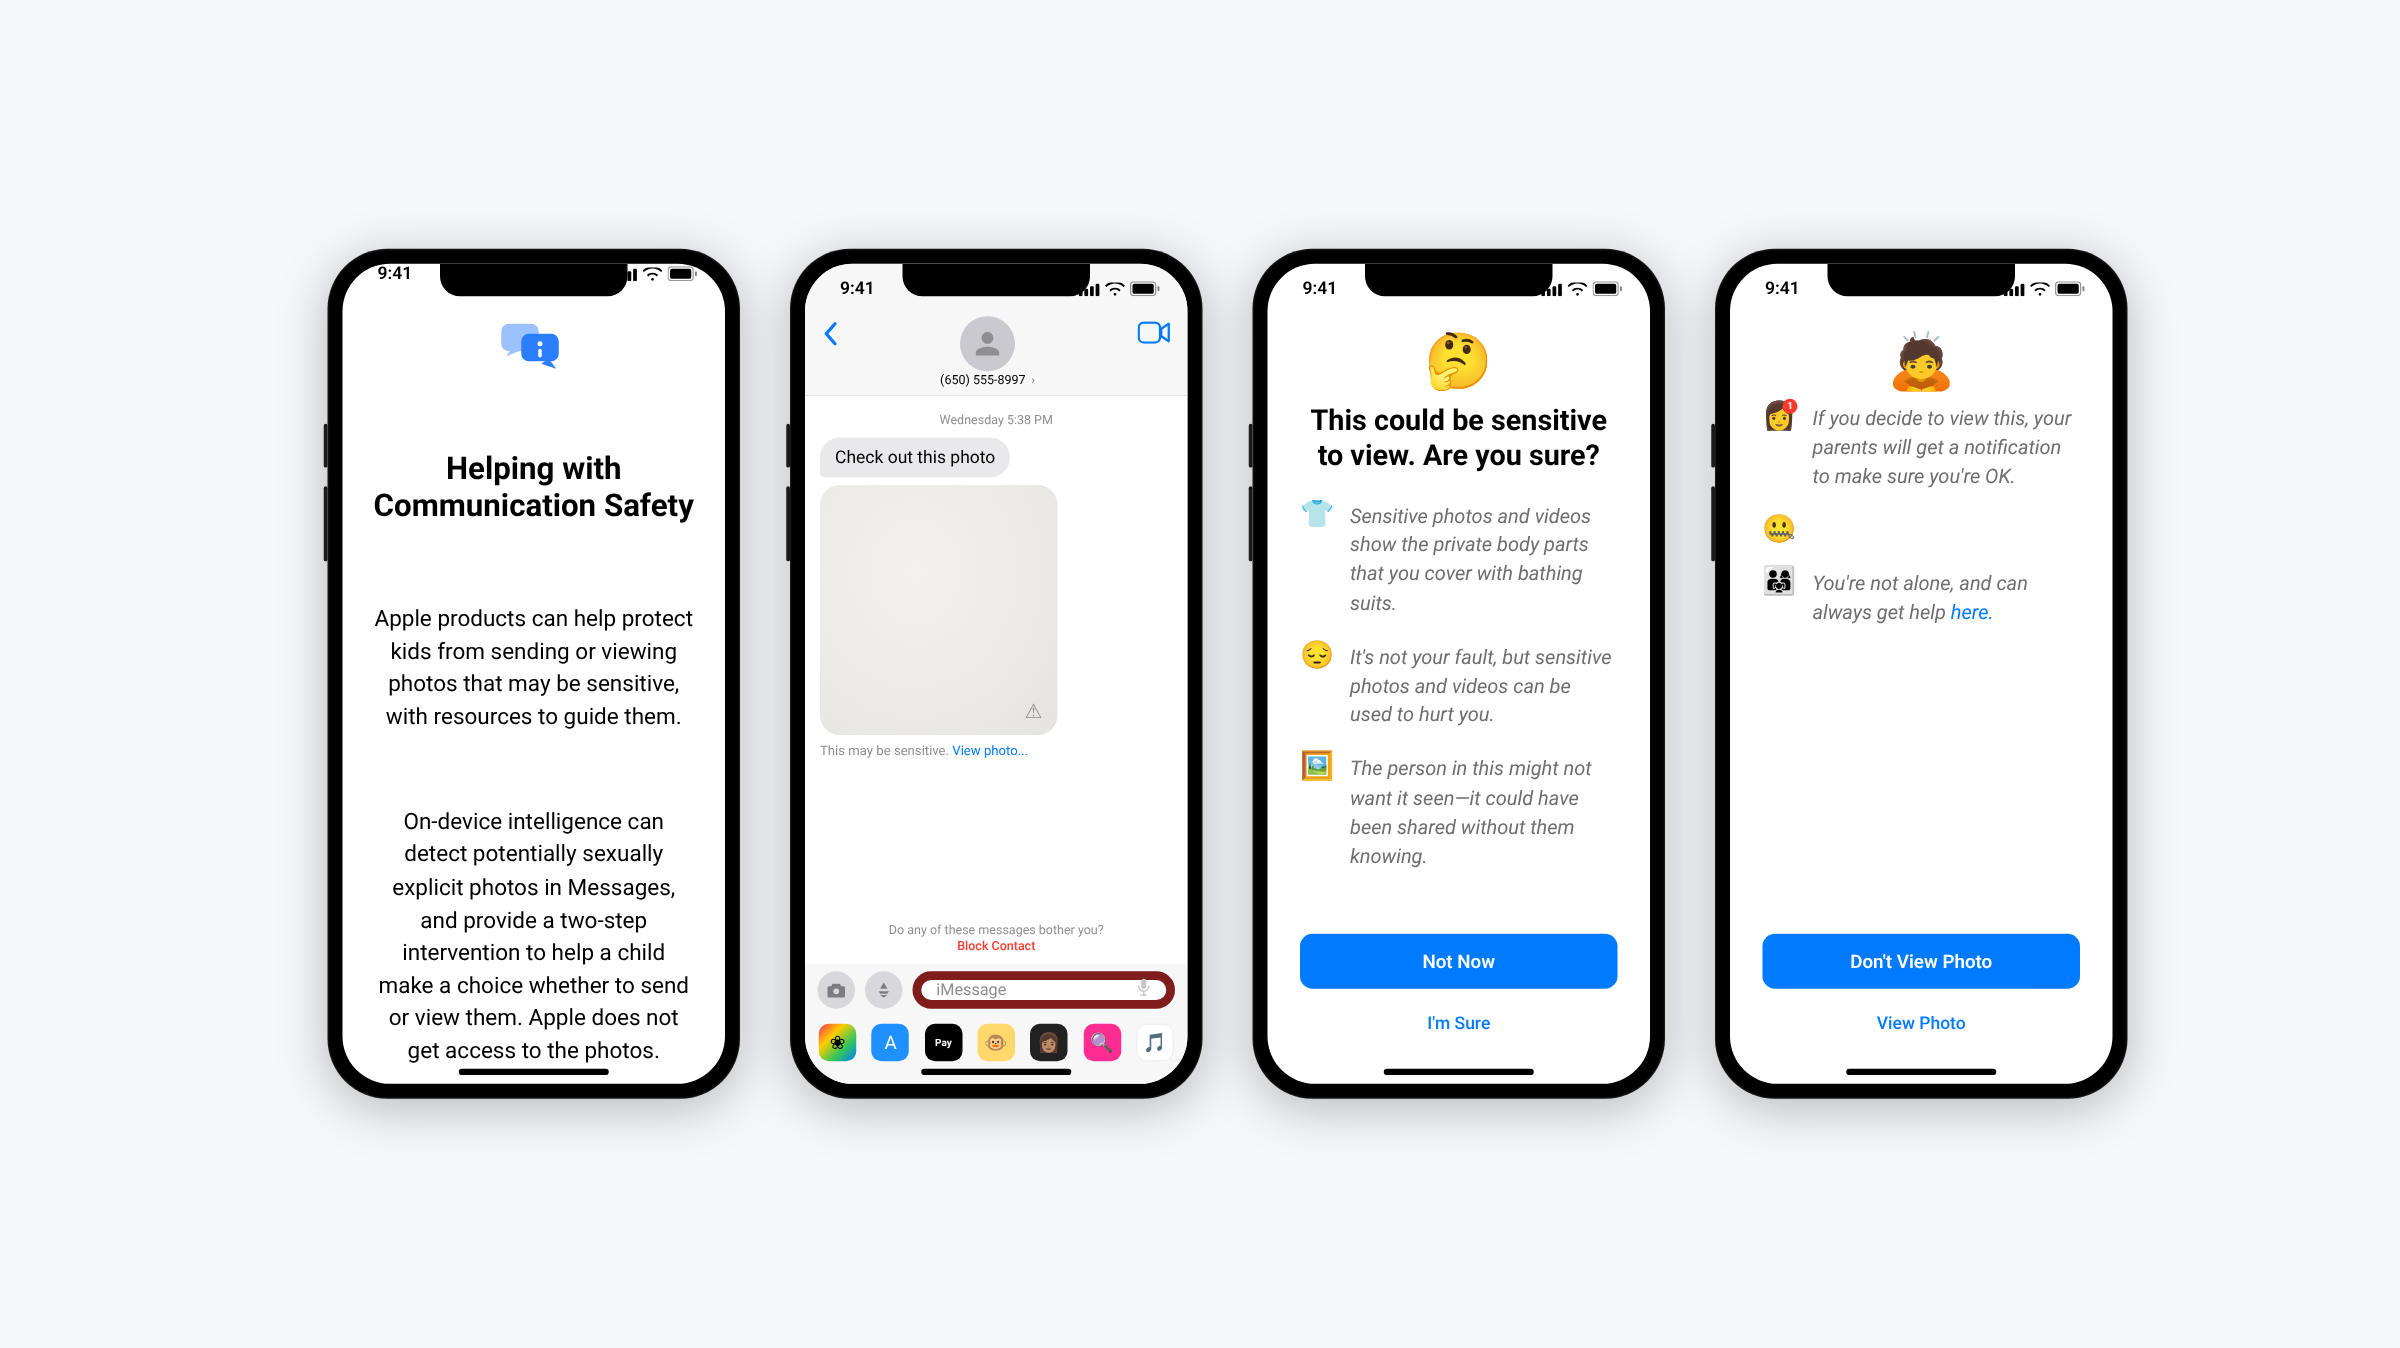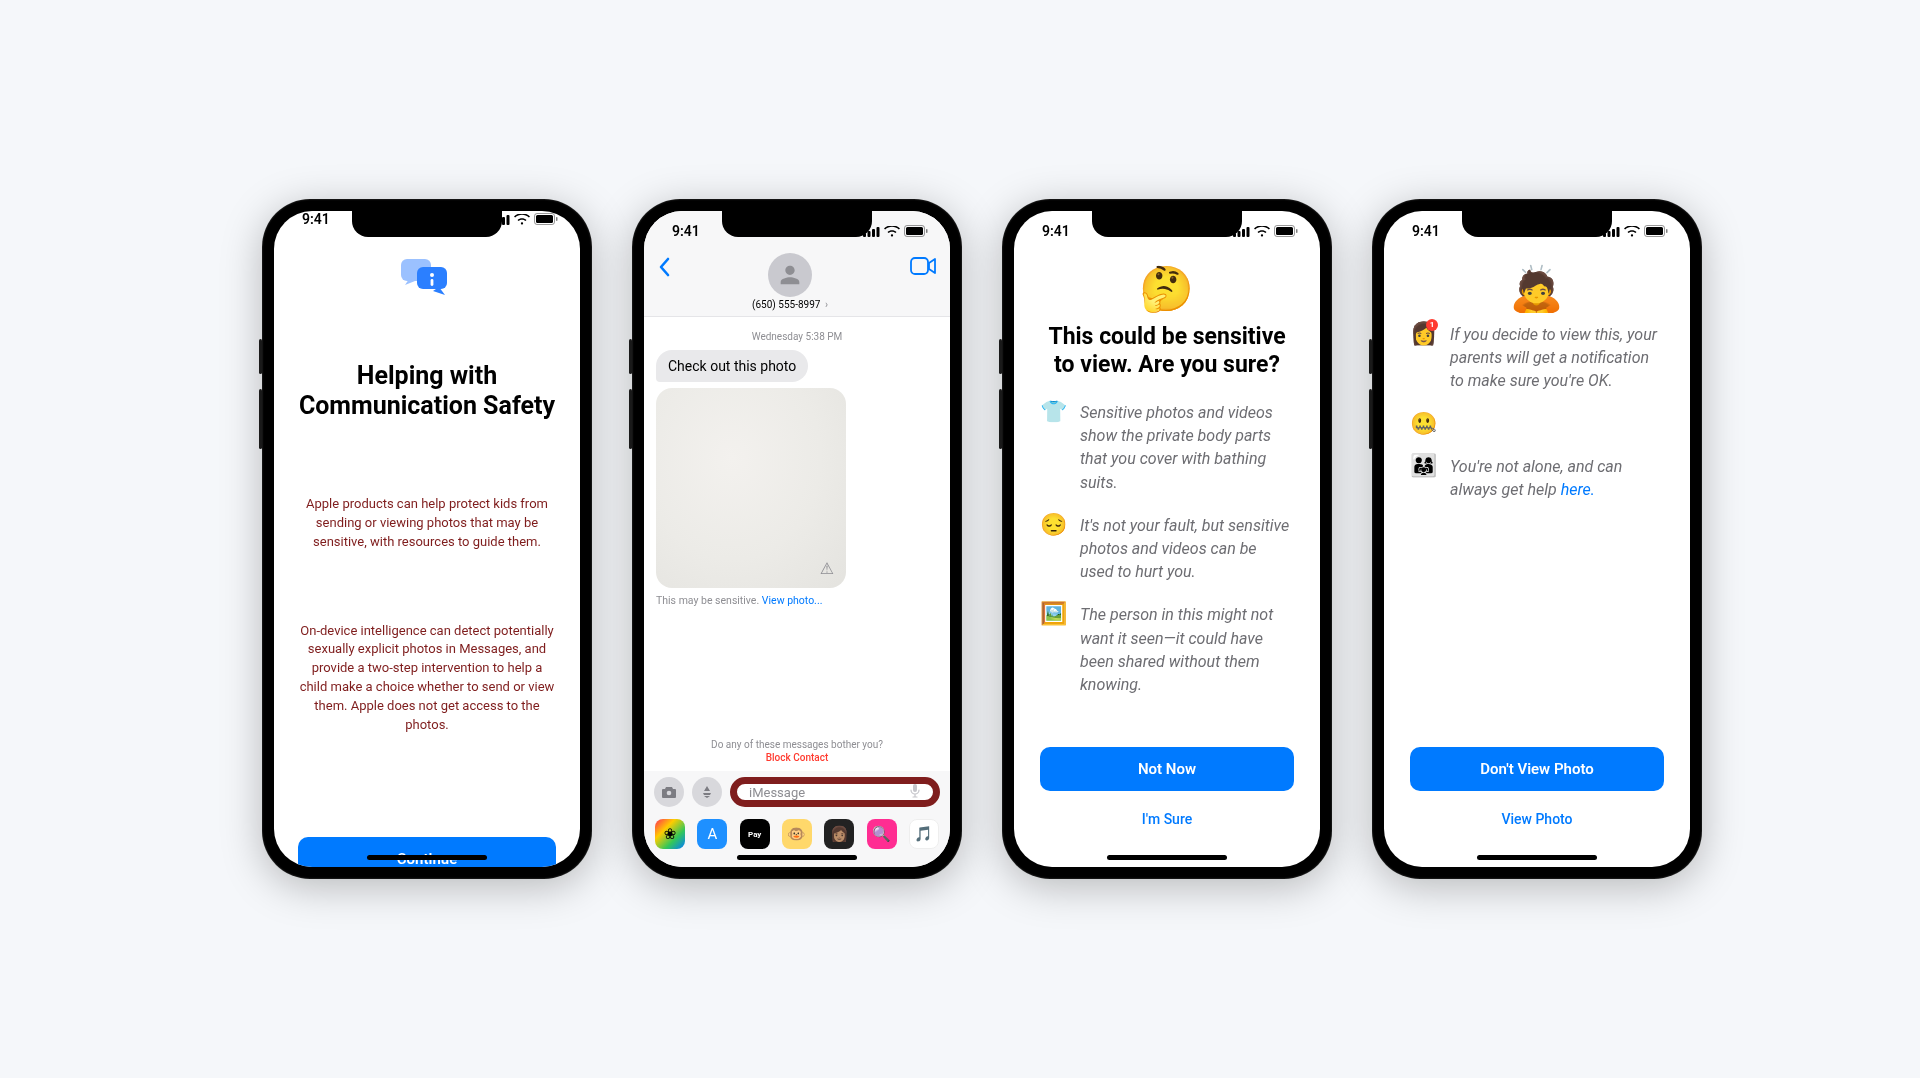--- a/index.html
+++ b/index.html
@@ -90,25 +90,24 @@
   .info-icon-wrap { text-align: center; margin-top: 18px; margin-bottom: 10px; }
   .info-title {
     text-align: center;
     font-size: 25px;
     font-weight: 700;
     line-height: 1.2;
     margin-bottom: 18px;
   }
   .info-para {
     text-align: center;
-    font-size: 13px;
+    font-size: 18px;
     line-height: 1.45;
-    color: #7f1d1d;
+    color: #000000;
     margin-bottom: 14px;
-    margin-top: 12px;
   }
   .spacer { flex: 1; }
   .primary-btn {
     background: #007aff;
     color: #fff;
     font-size: 15px;
     font-weight: 600;
     text-align: center;
     padding: 13px;
     border-radius: 10px;

